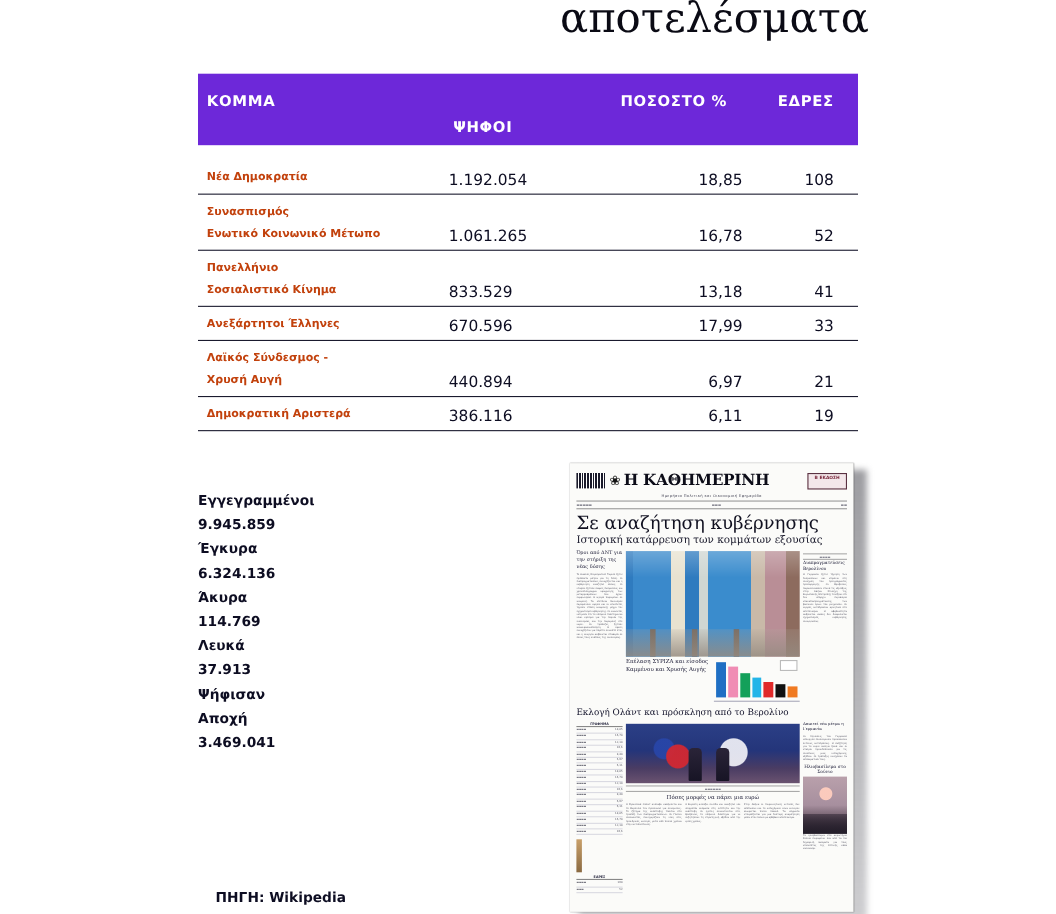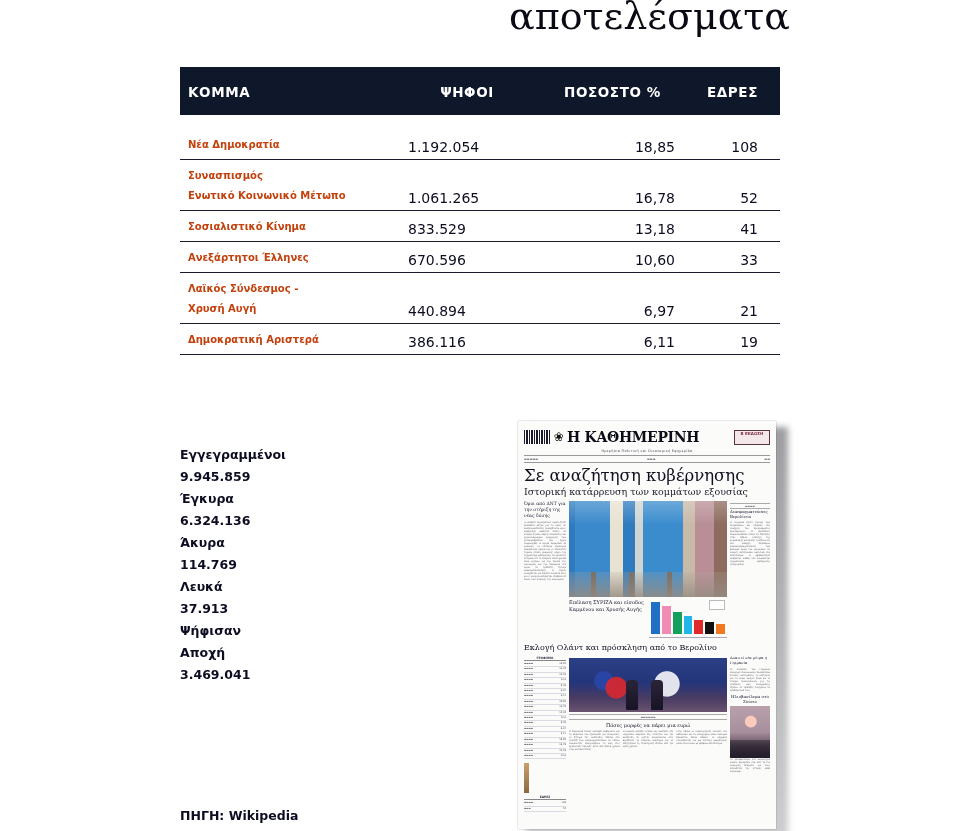--- a/index.html
+++ b/index.html
@@ -32,34 +32,34 @@
   }
 
   
   .results-table {
     position: absolute;
     left: 180px;
     top: 67px;
     width: 600px;
   }
   .rt-head {
-    background: #0f172a;
-    height: 48px;
+    background: #6d28d9;
+    height: 65px;
     position: relative;
   }
   .rt-head .th {
     position: absolute;
     top: 17px;
     color: #ffffff;
     font-size: 13.5px;
     font-weight: 700;
     letter-spacing: 0.6px;
   }
   .th-party  { left: 8px; }
-  .th-votes  { left: 232px; width: 110px; text-align: center; }
+  .th-votes  { left: 232px; width: 110px; text-align: left; margin-top: 24px; }
   .th-pct    { left: 370px; width: 125px; text-align: center; }
   .th-seats  { left: 508px; width: 70px;  text-align: right; }
 
   .rt-body { margin-top: 0px; }
   .rt-row {
     position: relative;
     border-bottom: 1.5px solid #1a1a2e;
     min-height: 30px;
   }
   .rt-row .party {
@@ -98,21 +98,21 @@
     font-size: 12.5px;
     font-weight: 700;
     line-height: 22px;
     color: #0d0d22;
     white-space: nowrap;
   }
 
   
   .source {
     position: absolute;
-    left: 180px;
+    left: 196px;
     top: 808px;
     font-size: 12.5px;
     font-weight: 700;
     color: #0d0d22;
   }
 
   
   .newspaper-wrap {
     position: absolute;
     left: 518px;
@@ -413,32 +413,33 @@
         <div class="party">
           <span class="ln">Συνασπισμός</span>
           <span class="ln">Ενωτικό Κοινωνικό Μέτωπο</span>
         </div>
         <div class="num c-votes">1.061.265</div>
         <div class="num c-pct">16,78</div>
         <div class="num c-seats">52</div>
       </div>
       <div class="rt-row">
         <div class="party">
+          <span class="ln">Πανελλήνιο</span>
           <span class="ln">Σοσιαλιστικό Κίνημα</span>
         </div>
         <div class="num c-votes">833.529</div>
         <div class="num c-pct">13,18</div>
         <div class="num c-seats">41</div>
       </div>
       <div class="rt-row">
         <div class="party">
           <span class="ln">Ανεξάρτητοι Έλληνες</span>
         </div>
         <div class="num c-votes">670.596</div>
-        <div class="num c-pct">10,60</div>
+        <div class="num c-pct">17,99</div>
         <div class="num c-seats">33</div>
       </div>
       <div class="rt-row">
         <div class="party">
           <span class="ln">Λαϊκός Σύνδεσμος -</span>
           <span class="ln">Χρυσή Αυγή</span>
         </div>
         <div class="num c-votes">440.894</div>
         <div class="num c-pct">6,97</div>
         <div class="num c-seats">21</div>

